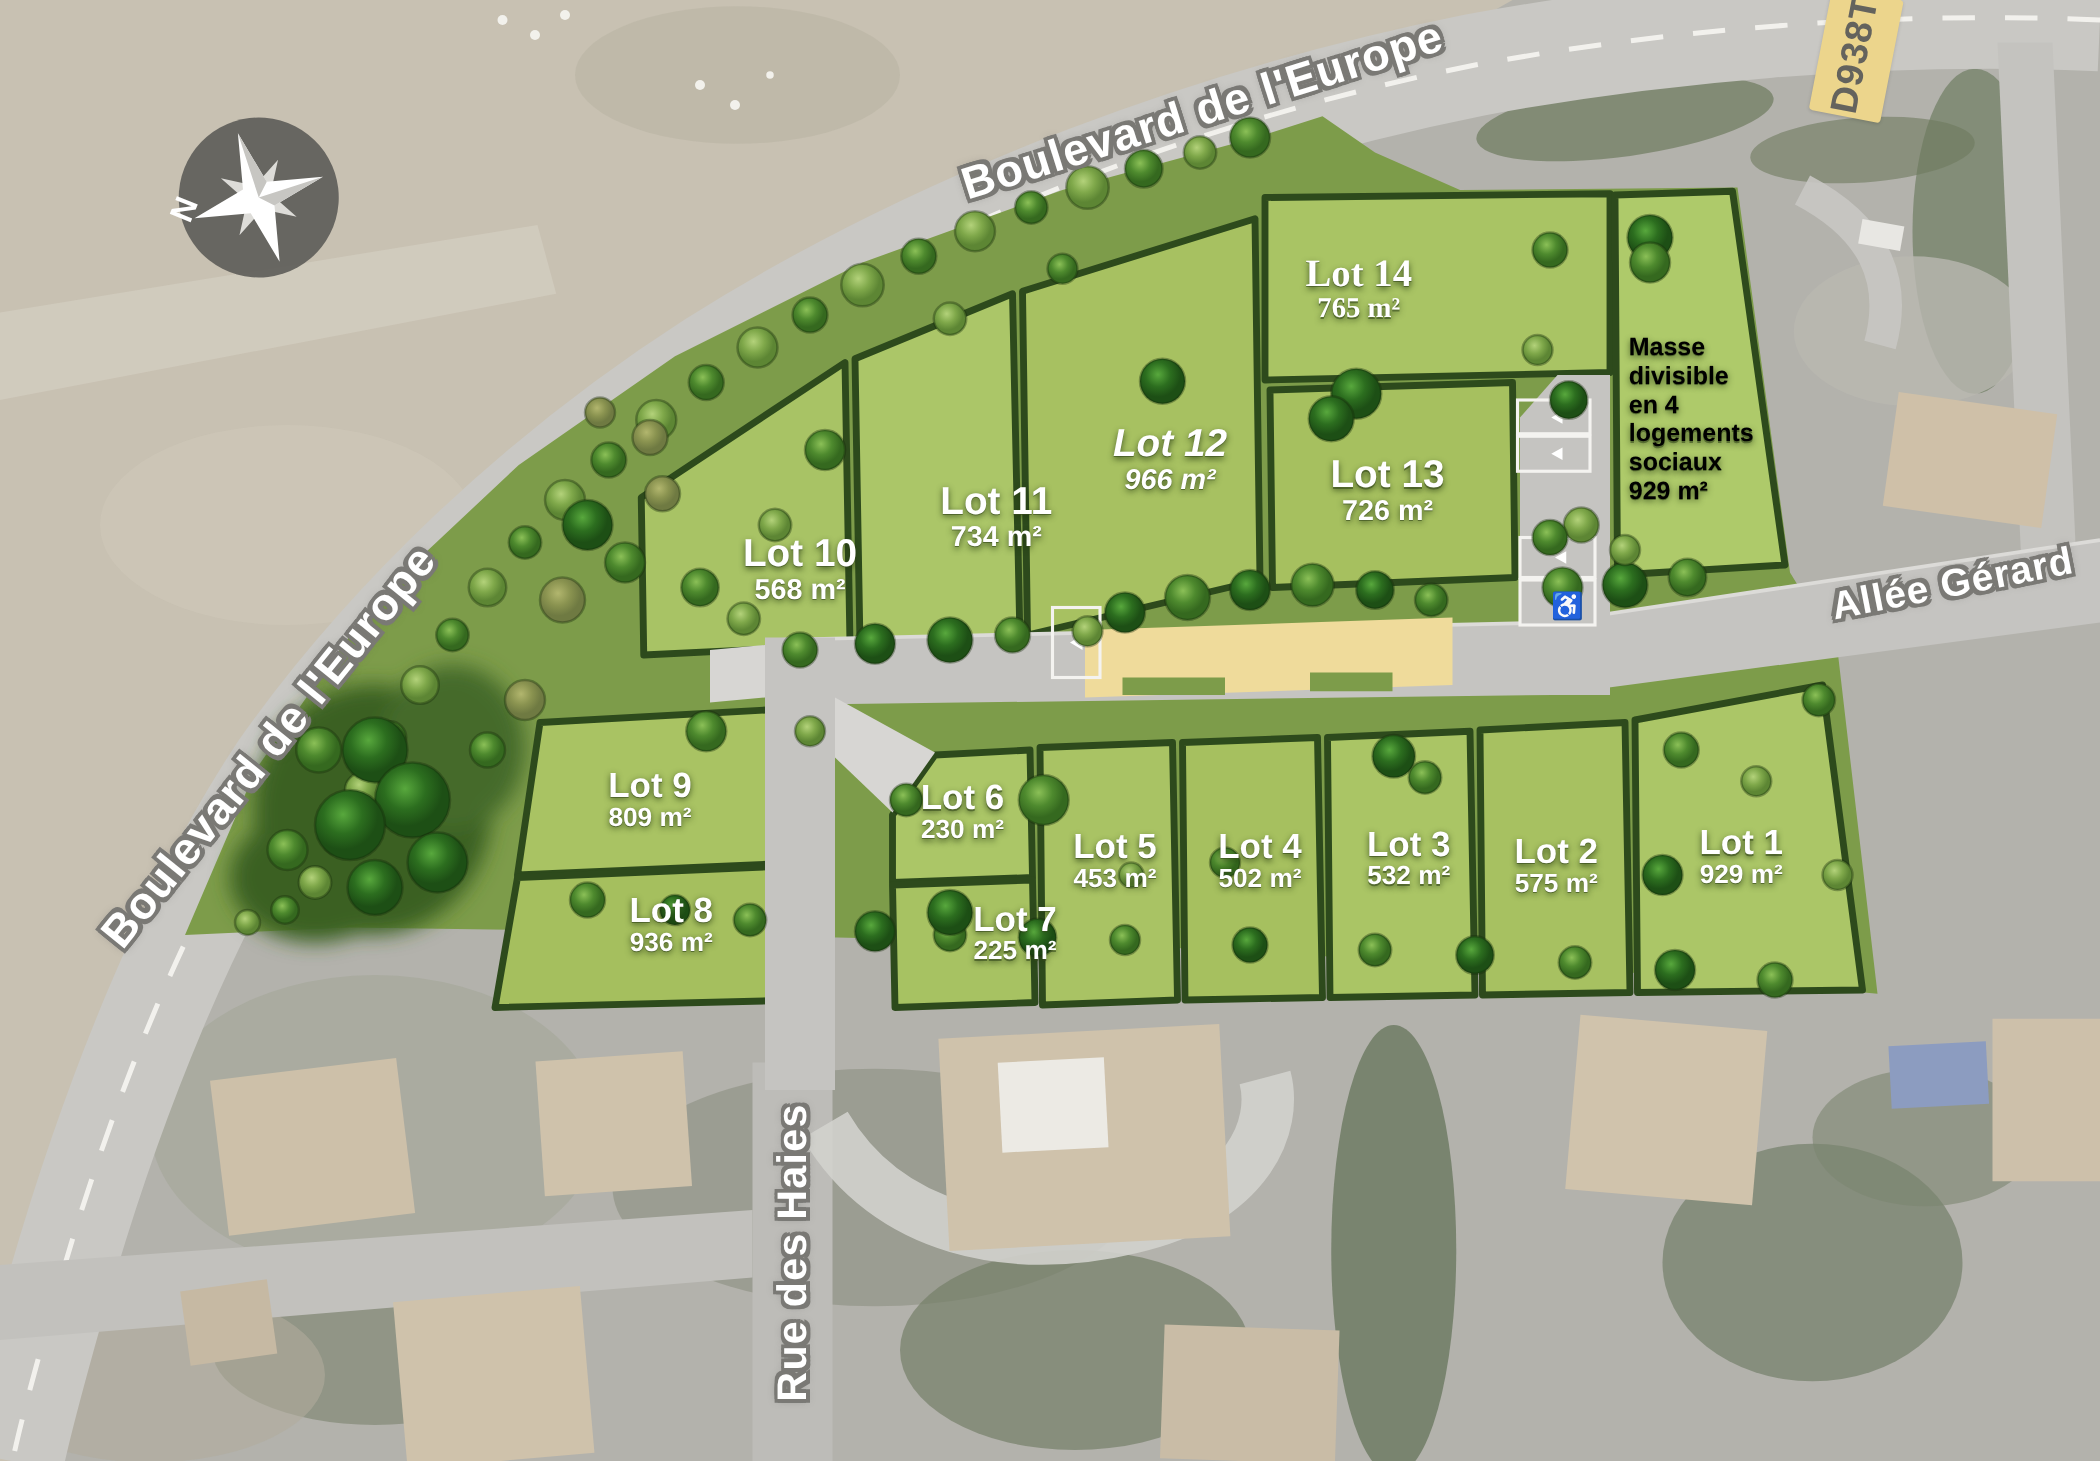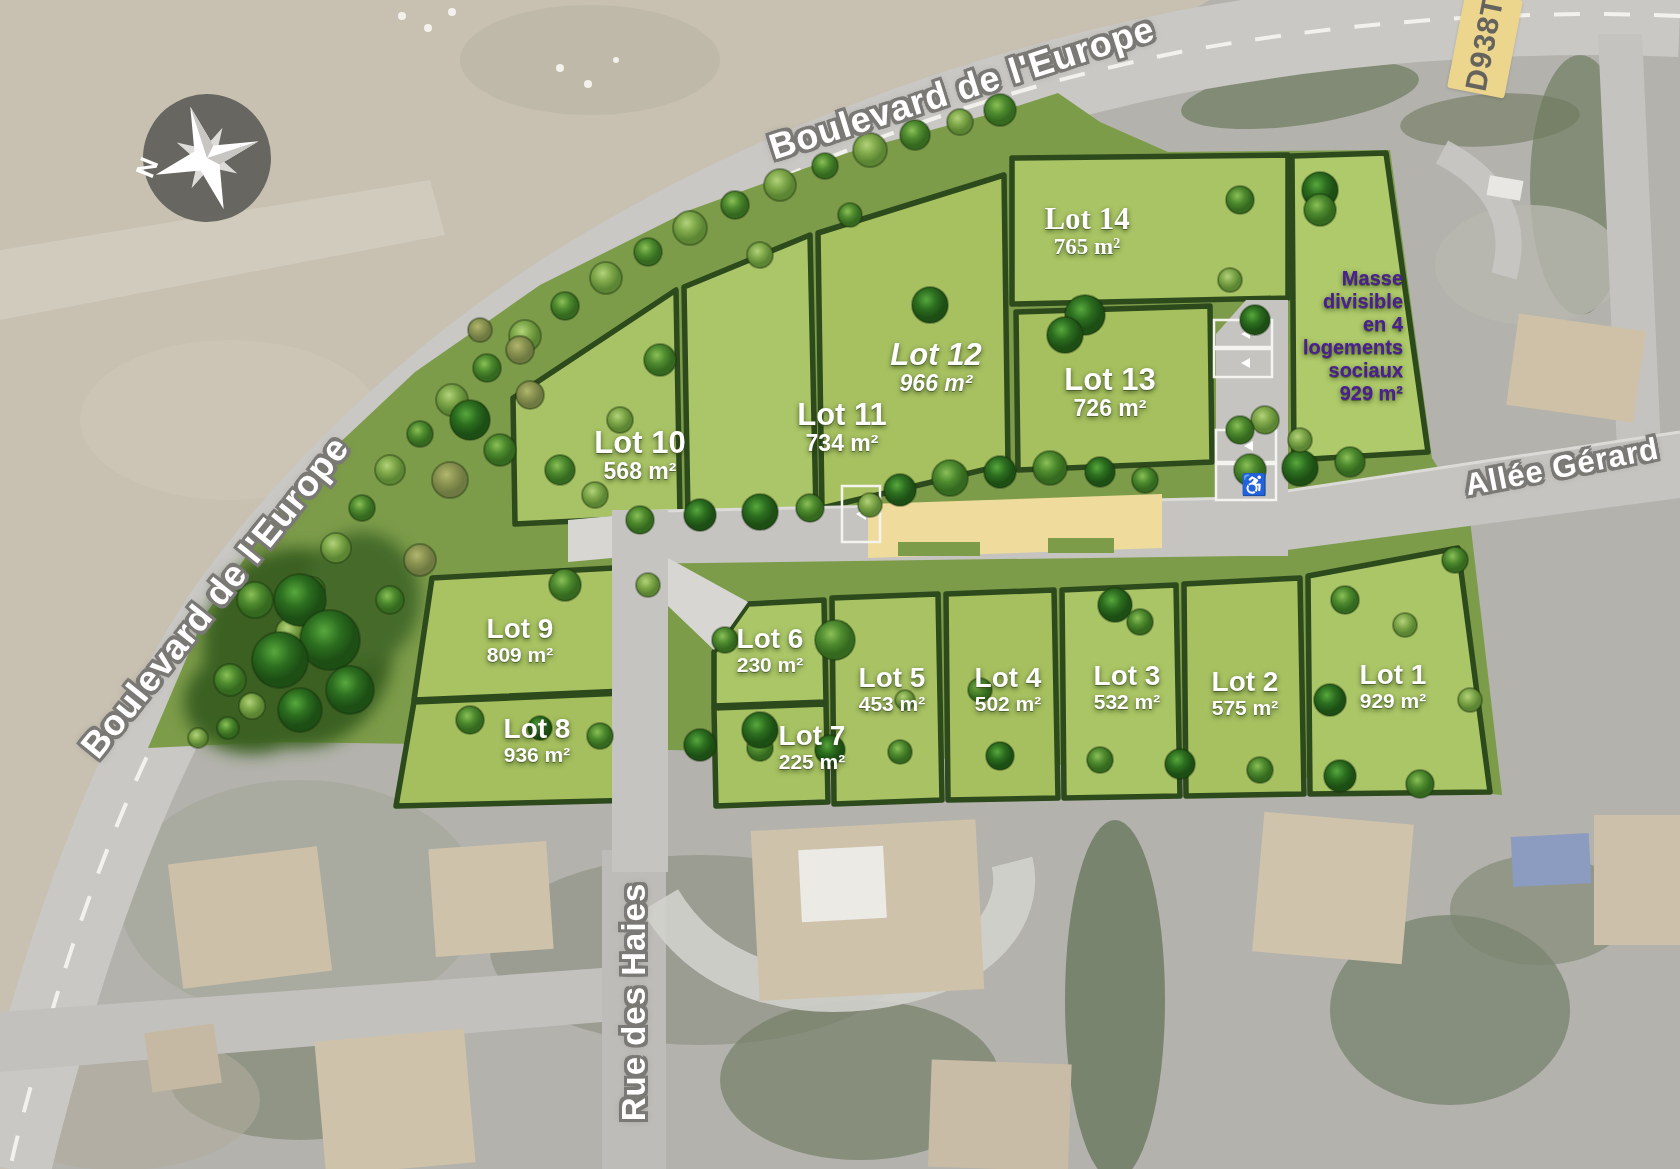--- a/index.html
+++ b/index.html
@@ -20,21 +20,21 @@
   .lot-label{
     position:absolute;transform:translate(-50%,-50%);text-align:center;color:#fff;
     text-shadow:0 1px 0 rgba(55,75,30,.6),0 2px 5px rgba(35,55,15,.75);
     line-height:1.08;white-space:nowrap;
   }
   .lot-name{font-size:28px;font-weight:bold;}
   .lot-area{font-size:21px;font-weight:bold;}
   .lot-label.lg .lot-name{font-size:31px;}
   .lot-label.lg .lot-area{font-size:23px;}
   .masse-label{
-    position:absolute;transform:translate(-50%,-50%);text-align:right;color:#4c1d95;
+    position:absolute;transform:translate(-50%,-50%);text-align:left;color:#000000;
     font-size:20px;font-weight:bold;line-height:23px;
     text-shadow:0 1px 0 rgba(55,75,30,.6),0 2px 5px rgba(35,55,15,.75);
   }
   .badge{
     position:absolute;left:1456px;top:-6px;width:58px;height:100px;background:#ecd58c;
     transform:rotate(11deg);border-radius:3px;display:flex;align-items:center;justify-content:center;
     box-shadow:0 1px 3px rgba(0,0,0,.15);
   }
   .badge span{transform:rotate(-90deg);font-size:30px;font-weight:bold;color:#64635d;letter-spacing:1px;}
   .compass-n{
@@ -346,21 +346,21 @@
     <div class="lot-area">936 m²</div>
   </div>
   <div class="lot-label" style="left:520px;top:640px;">
     <div class="lot-name">Lot 9</div>
     <div class="lot-area">809 m²</div>
   </div>
   <div class="lot-label lg" style="left:640px;top:455px;">
     <div class="lot-name">Lot 10</div>
     <div class="lot-area">568 m²</div>
   </div>
-  <div class="lot-label lg" style="left:797px;top:427px;margin-left:45px;">
+  <div class="lot-label lg" style="left:797px;top:413px;">
     <div class="lot-name">Lot 11</div>
     <div class="lot-area">734 m²</div>
   </div>
   <div class="lot-label lg" style="left:936px;top:367px;font-style:italic;">
     <div class="lot-name">Lot 12</div>
     <div class="lot-area">966 m²</div>
   </div>
   <div class="lot-label lg" style="left:1110px;top:392px;">
     <div class="lot-name">Lot 13</div>
     <div class="lot-area">726 m²</div>

